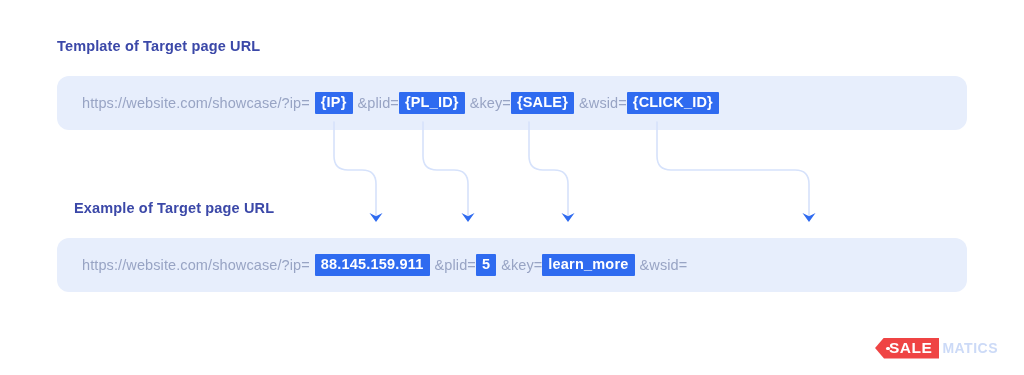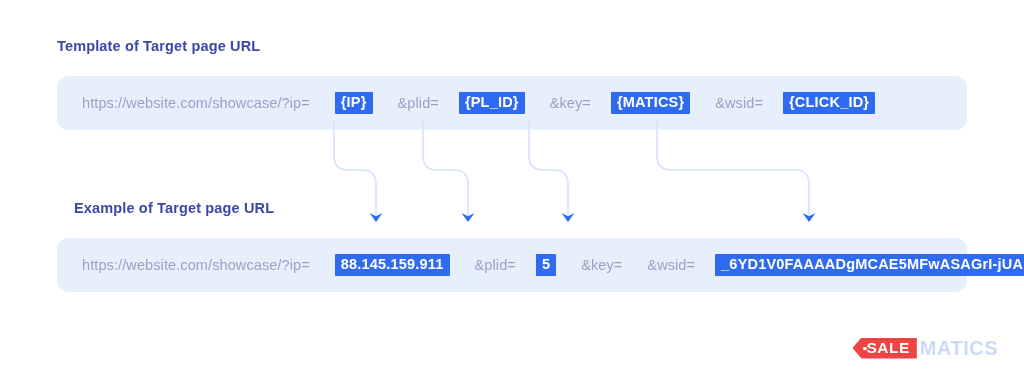--- a/index.html
+++ b/index.html
@@ -49,21 +49,20 @@
     padding-right: 14px;
   }
   #url-bar-template { top: 76px; }
   #url-bar-example  { top: 238px; }
 
   .url-line {
     display: flex;
     align-items: center;
     white-space: nowrap;
     font-size: 14.5px;
-    gap: 20px;
   }
   .url-static {
     color: #98a4c4;
     font-weight: normal;
     letter-spacing: 0.1px;
   }
   .url-chip {
     background: #2f6bf0;
     color: #ffffff;
     font-weight: bold;
@@ -116,55 +115,55 @@
   }
   .logo-tag-text {
     color: #ffffff;
     font-weight: bold;
     font-size: 15.5px;
     letter-spacing: 0.5px;
   }
   .logo-rest-text {
     color: #ccdaf7;
     font-weight: bold;
-    font-size: 20px;
+    font-size: 14px;
     letter-spacing: 0.5px;
   }
 </style>
 </head>
 <body>
 
 <div class="canvas">
 
   <div class="section-heading" id="heading-template">Template of Target page URL</div>
 
   <div class="url-bar" id="url-bar-template">
     <div class="url-line">
       <span class="url-static">https://website.com/showcase/?ip=</span>
       <span class="url-chip gap-left">{IP}</span>
       <span class="url-static gap-left">&amp;plid=</span>
       <span class="url-chip">{PL_ID}</span>
       <span class="url-static gap-left">&amp;key=</span>
-      <span class="url-chip">{MATICS}</span>
+      <span class="url-chip">{SALE}</span>
       <span class="url-static gap-left">&amp;wsid=</span>
       <span class="url-chip">{CLICK_ID}</span>
     </div>
   </div>
 
   <div class="section-heading" id="heading-example">Example of Target page URL</div>
 
   <div class="url-bar" id="url-bar-example">
     <div class="url-line">
       <span class="url-static">https://website.com/showcase/?ip=</span>
       <span class="url-chip gap-left">88.145.159.911</span>
       <span class="url-static gap-left">&amp;plid=</span>
       <span class="url-chip">5</span>
       <span class="url-static gap-left">&amp;key=</span>
+      <span class="url-chip">learn_more</span>
       <span class="url-static gap-left">&amp;wsid=</span>
-      <span class="url-chip">_6YD1V0FAAAADgMCAE5MFwASAGrI-jUA</span>
     </div>
   </div>
 
   <svg id="connectors" viewBox="0 0 1024 375">
     <g id="connector-paths" fill="none" stroke="#d6e2fb" stroke-width="1.6" stroke-linecap="round">
         <path d="M 334 122 L 334 156 Q 334 170 348 170 L 362 170 Q 376 170 376 184 L 376 218"></path>
         <path d="M 423 122 L 423 156 Q 423 170 437 170 L 454 170 Q 468 170 468 184 L 468 218"></path>
         <path d="M 529 122 L 529 156 Q 529 170 543 170 L 554 170 Q 568 170 568 184 L 568 218"></path>
         <path d="M 657 122 L 657 156 Q 657 170 671 170 L 795 170 Q 809 170 809 184 L 809 218"></path>
       </g>

